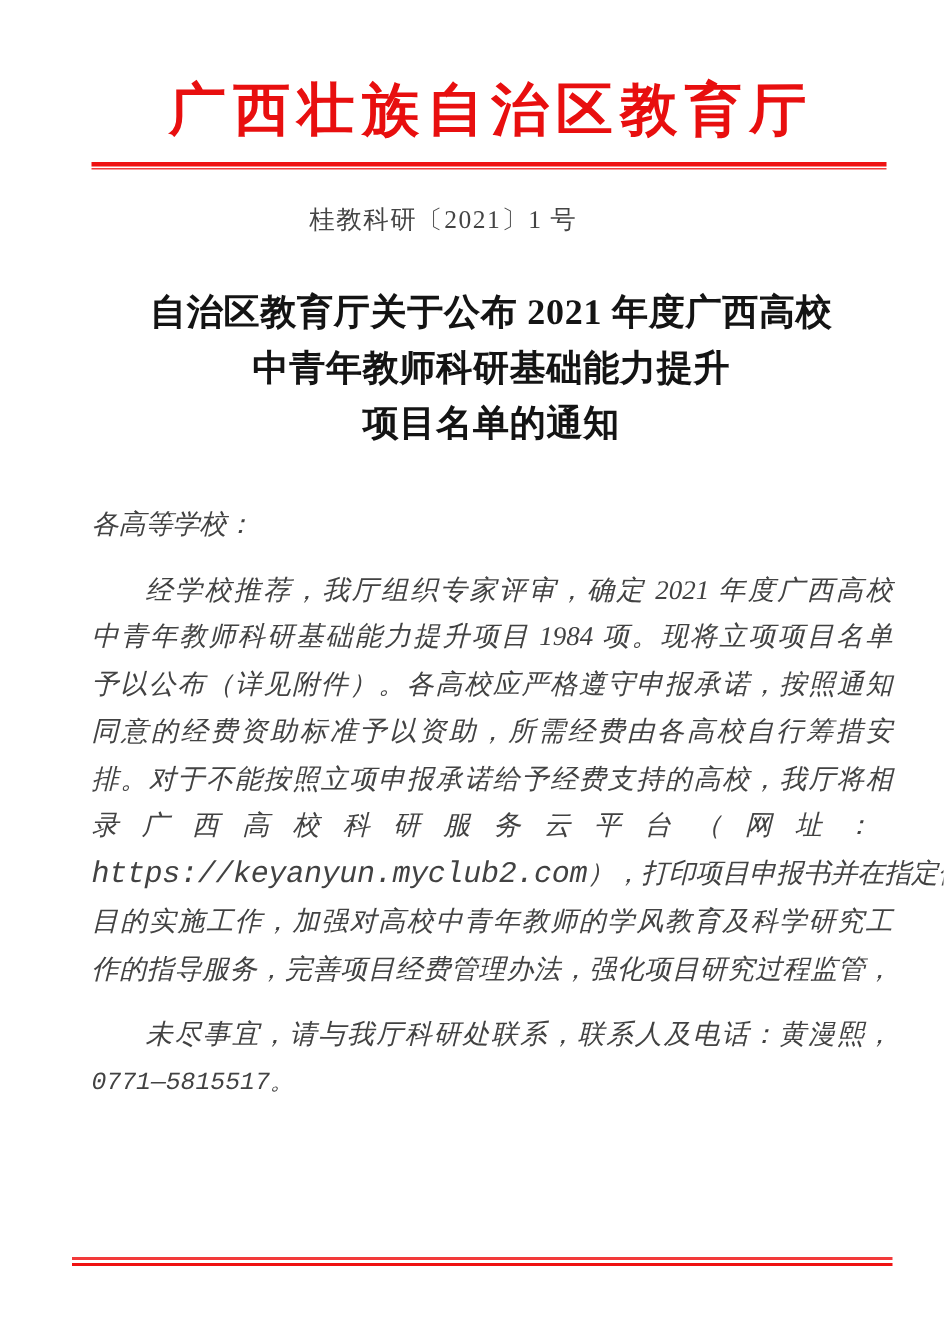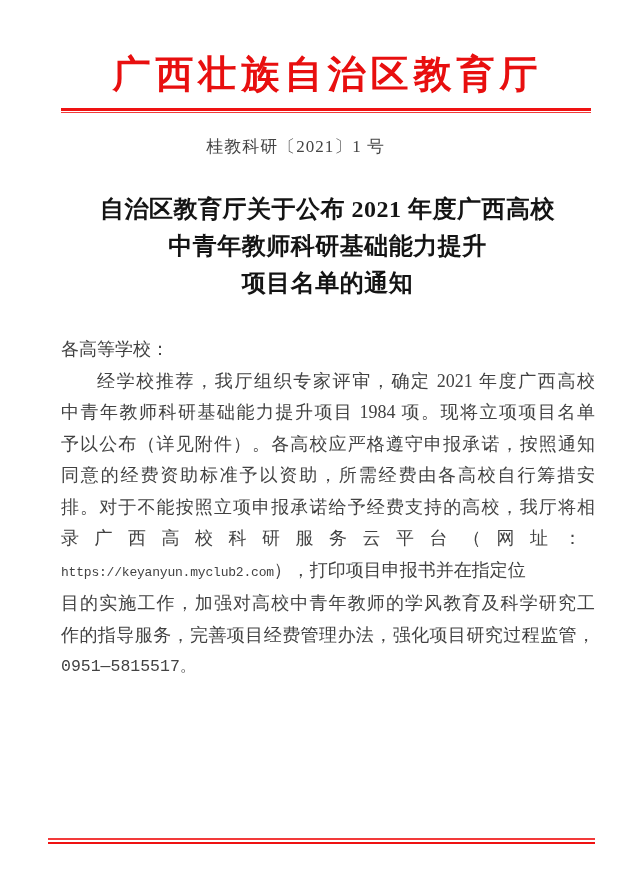--- a/index.html
+++ b/index.html
@@ -55,32 +55,33 @@
     letter-spacing: 0.5px;
     color: #141414;
   }
 
   
   .body-block {
     margin: 32px 47px 0 48px;
     font-size: 18px;
     line-height: 31.5px;
     color: #424242;
+    font-style: italic;
   }
   .line { white-space: nowrap; }
   .fill {
     white-space: normal;
     text-align: justify;
     text-align-last: justify;
   }
-  .indent { text-indent: 36px; }
+  .indent { text-indent: 36px; margin-top: 12px; }
   .spread { letter-spacing: 13.5px; }
   .url-seg {
     font-family: "Liberation Mono", "DejaVu Sans Mono", monospace;
-    font-size: 13px;
+    font-size: 20px;
     letter-spacing: -0.2px;
   }
   .mono-line {
     font-family: "Liberation Mono", "DejaVu Sans Mono", monospace;
     font-size: 16.5px;
   }
 
   
   .rule-bottom {
     position: absolute;
@@ -121,21 +122,22 @@
     <div class="fill">予以公布（详见附件）。各高校应严格遵守申报承诺，按照通知</div>
     <div class="fill">同意的经费资助标准予以资助，所需经费由各高校自行筹措安</div>
     <div class="fill">排。对于不能按照立项申报承诺给予经费支持的高校，我厅将相</div>
     <div class="fill spread">录广西高校科研服务云平台（网址：</div>
 
     <div class="line"><span class="url-seg">https://keyanyun.myclub2.com</span><span>），打印项目申报书并在指定位</span></div>
 
     <div class="fill">目的实施工作，加强对高校中青年教师的学风教育及科学研究工</div>
     <div class="fill">作的指导服务，完善项目经费管理办法，强化项目研究过程监管，</div>
 
-    <div class="line mono-line">0951—5815517。</div>
+    <div class="fill indent">未尽事宜，请与我厅科研处联系，联系人及电话：黄漫熙，</div>
+    <div class="line mono-line">0771—5815517。</div>
   </div>
 
   <div class="rule-bottom">
     <div class="thin"></div>
     <div class="gap"></div>
     <div class="thick"></div>
   </div>
 
 </div>
 

